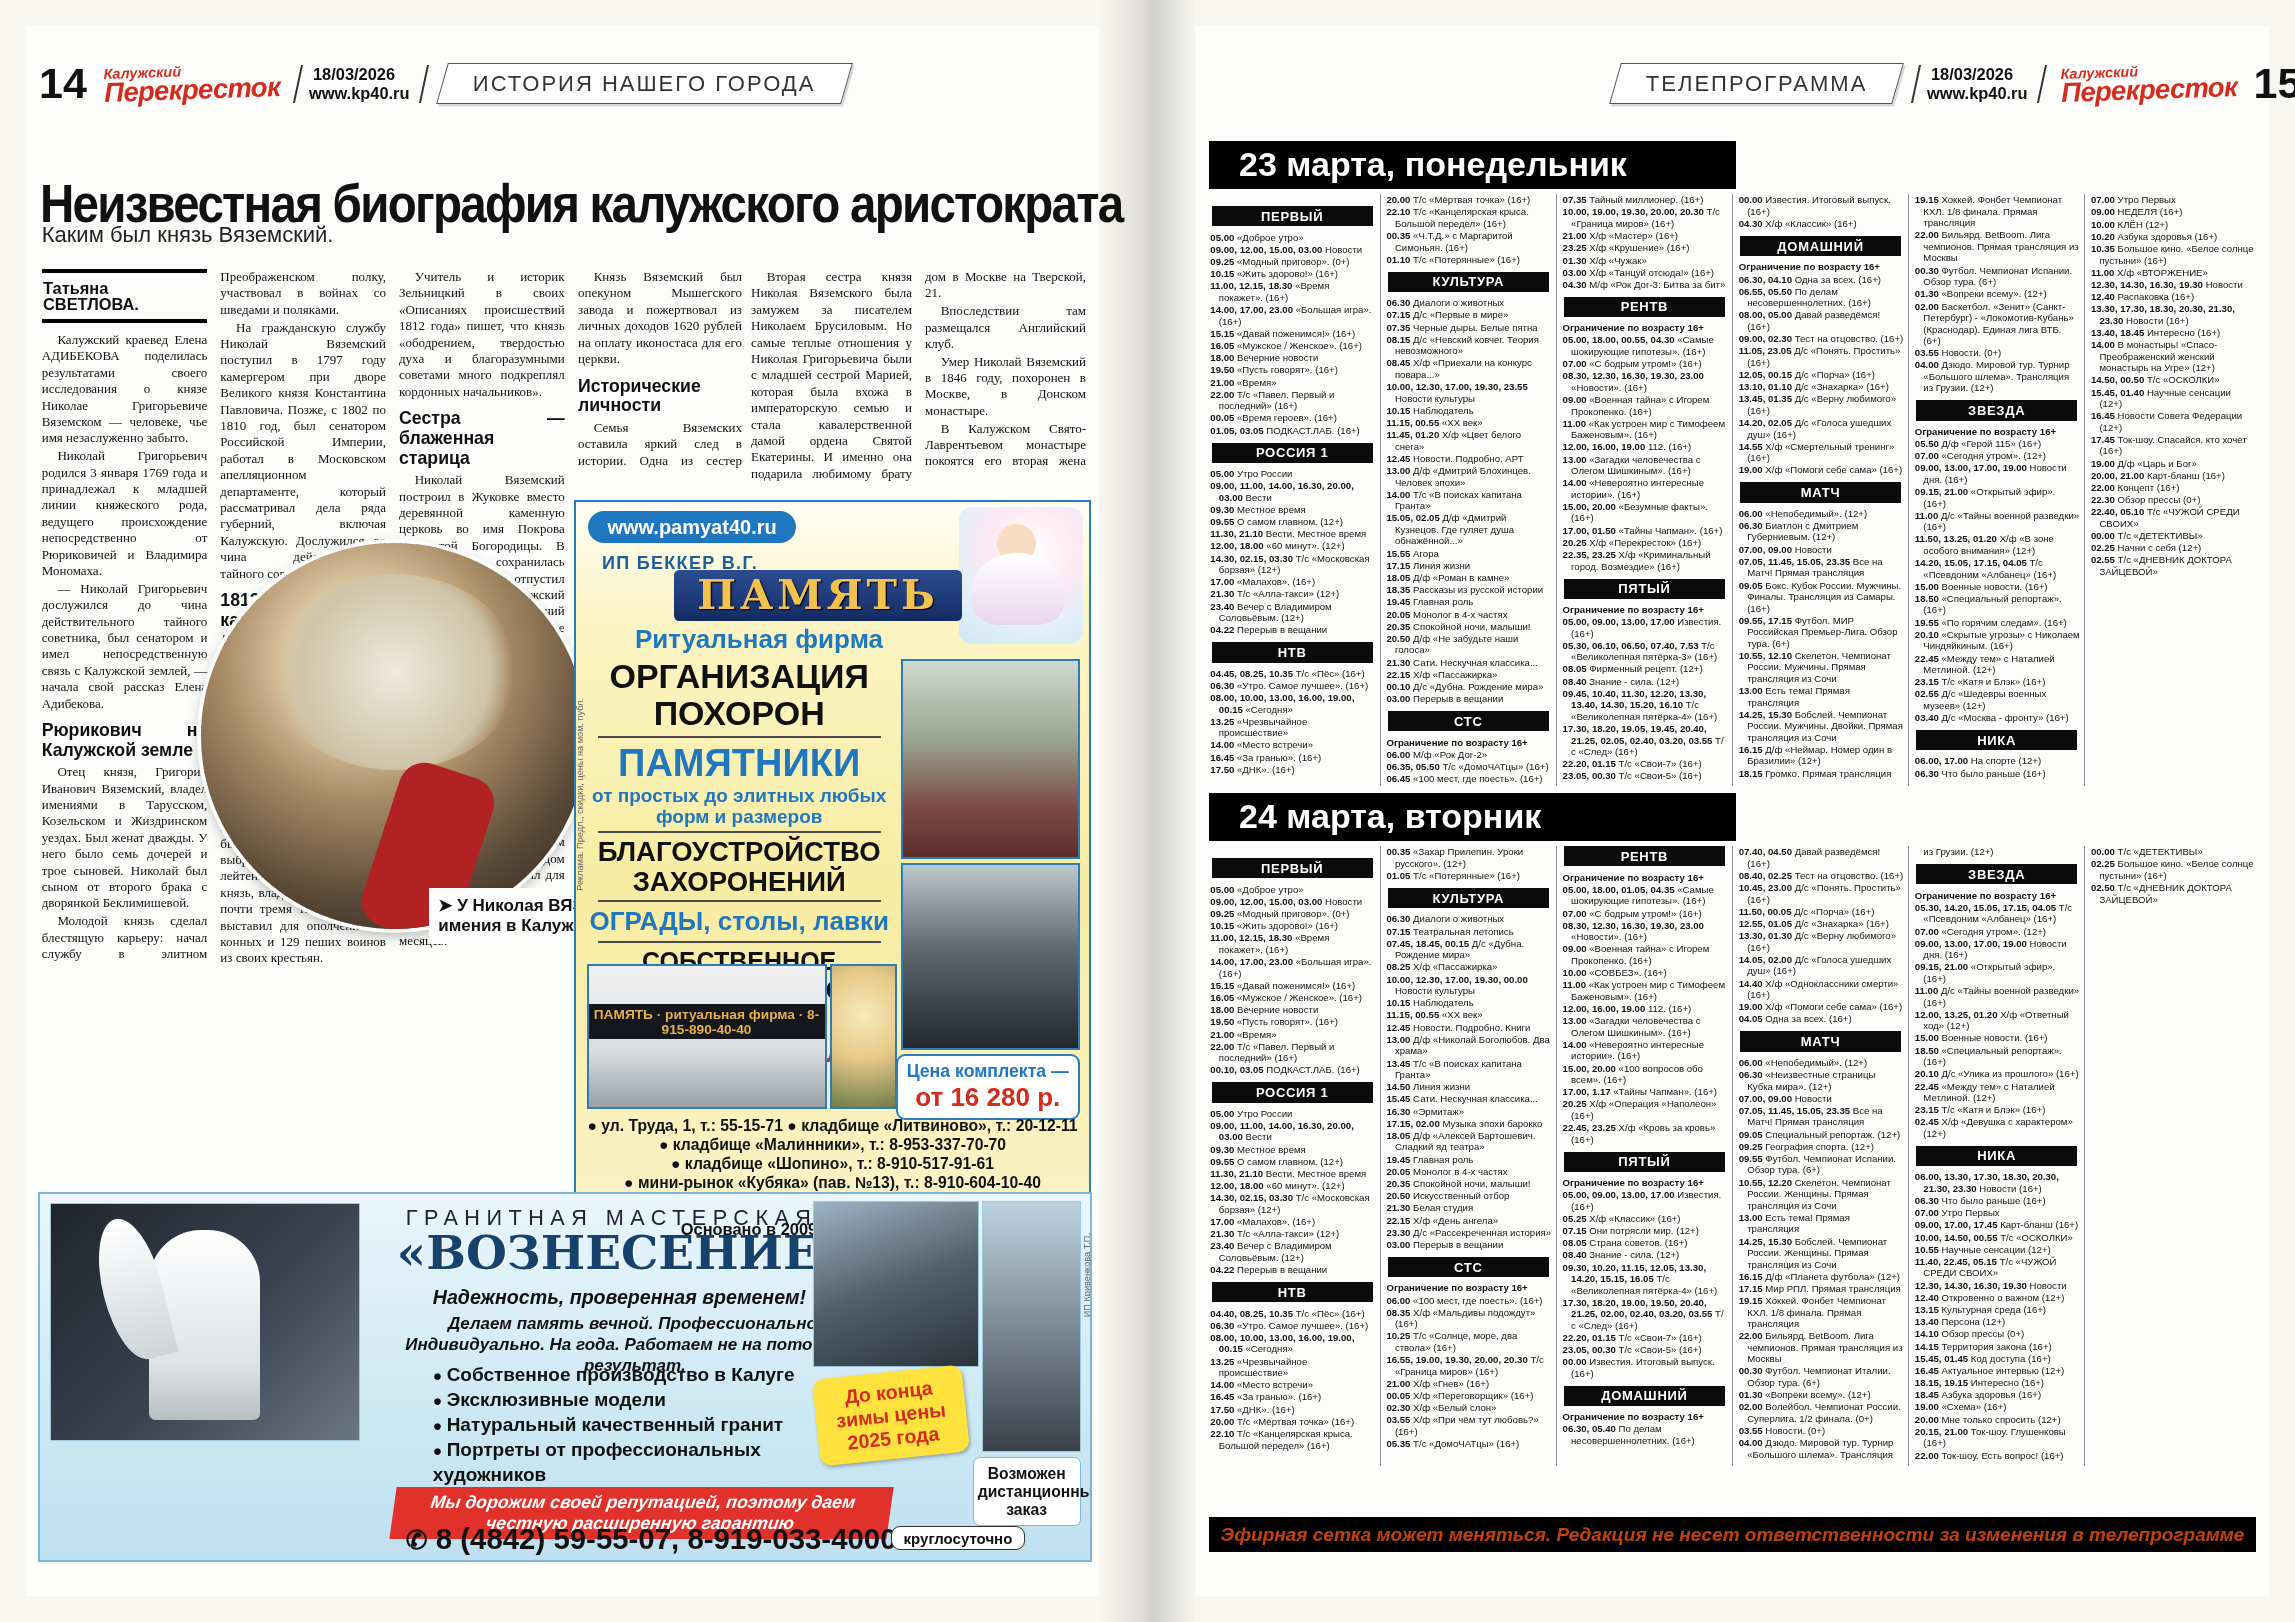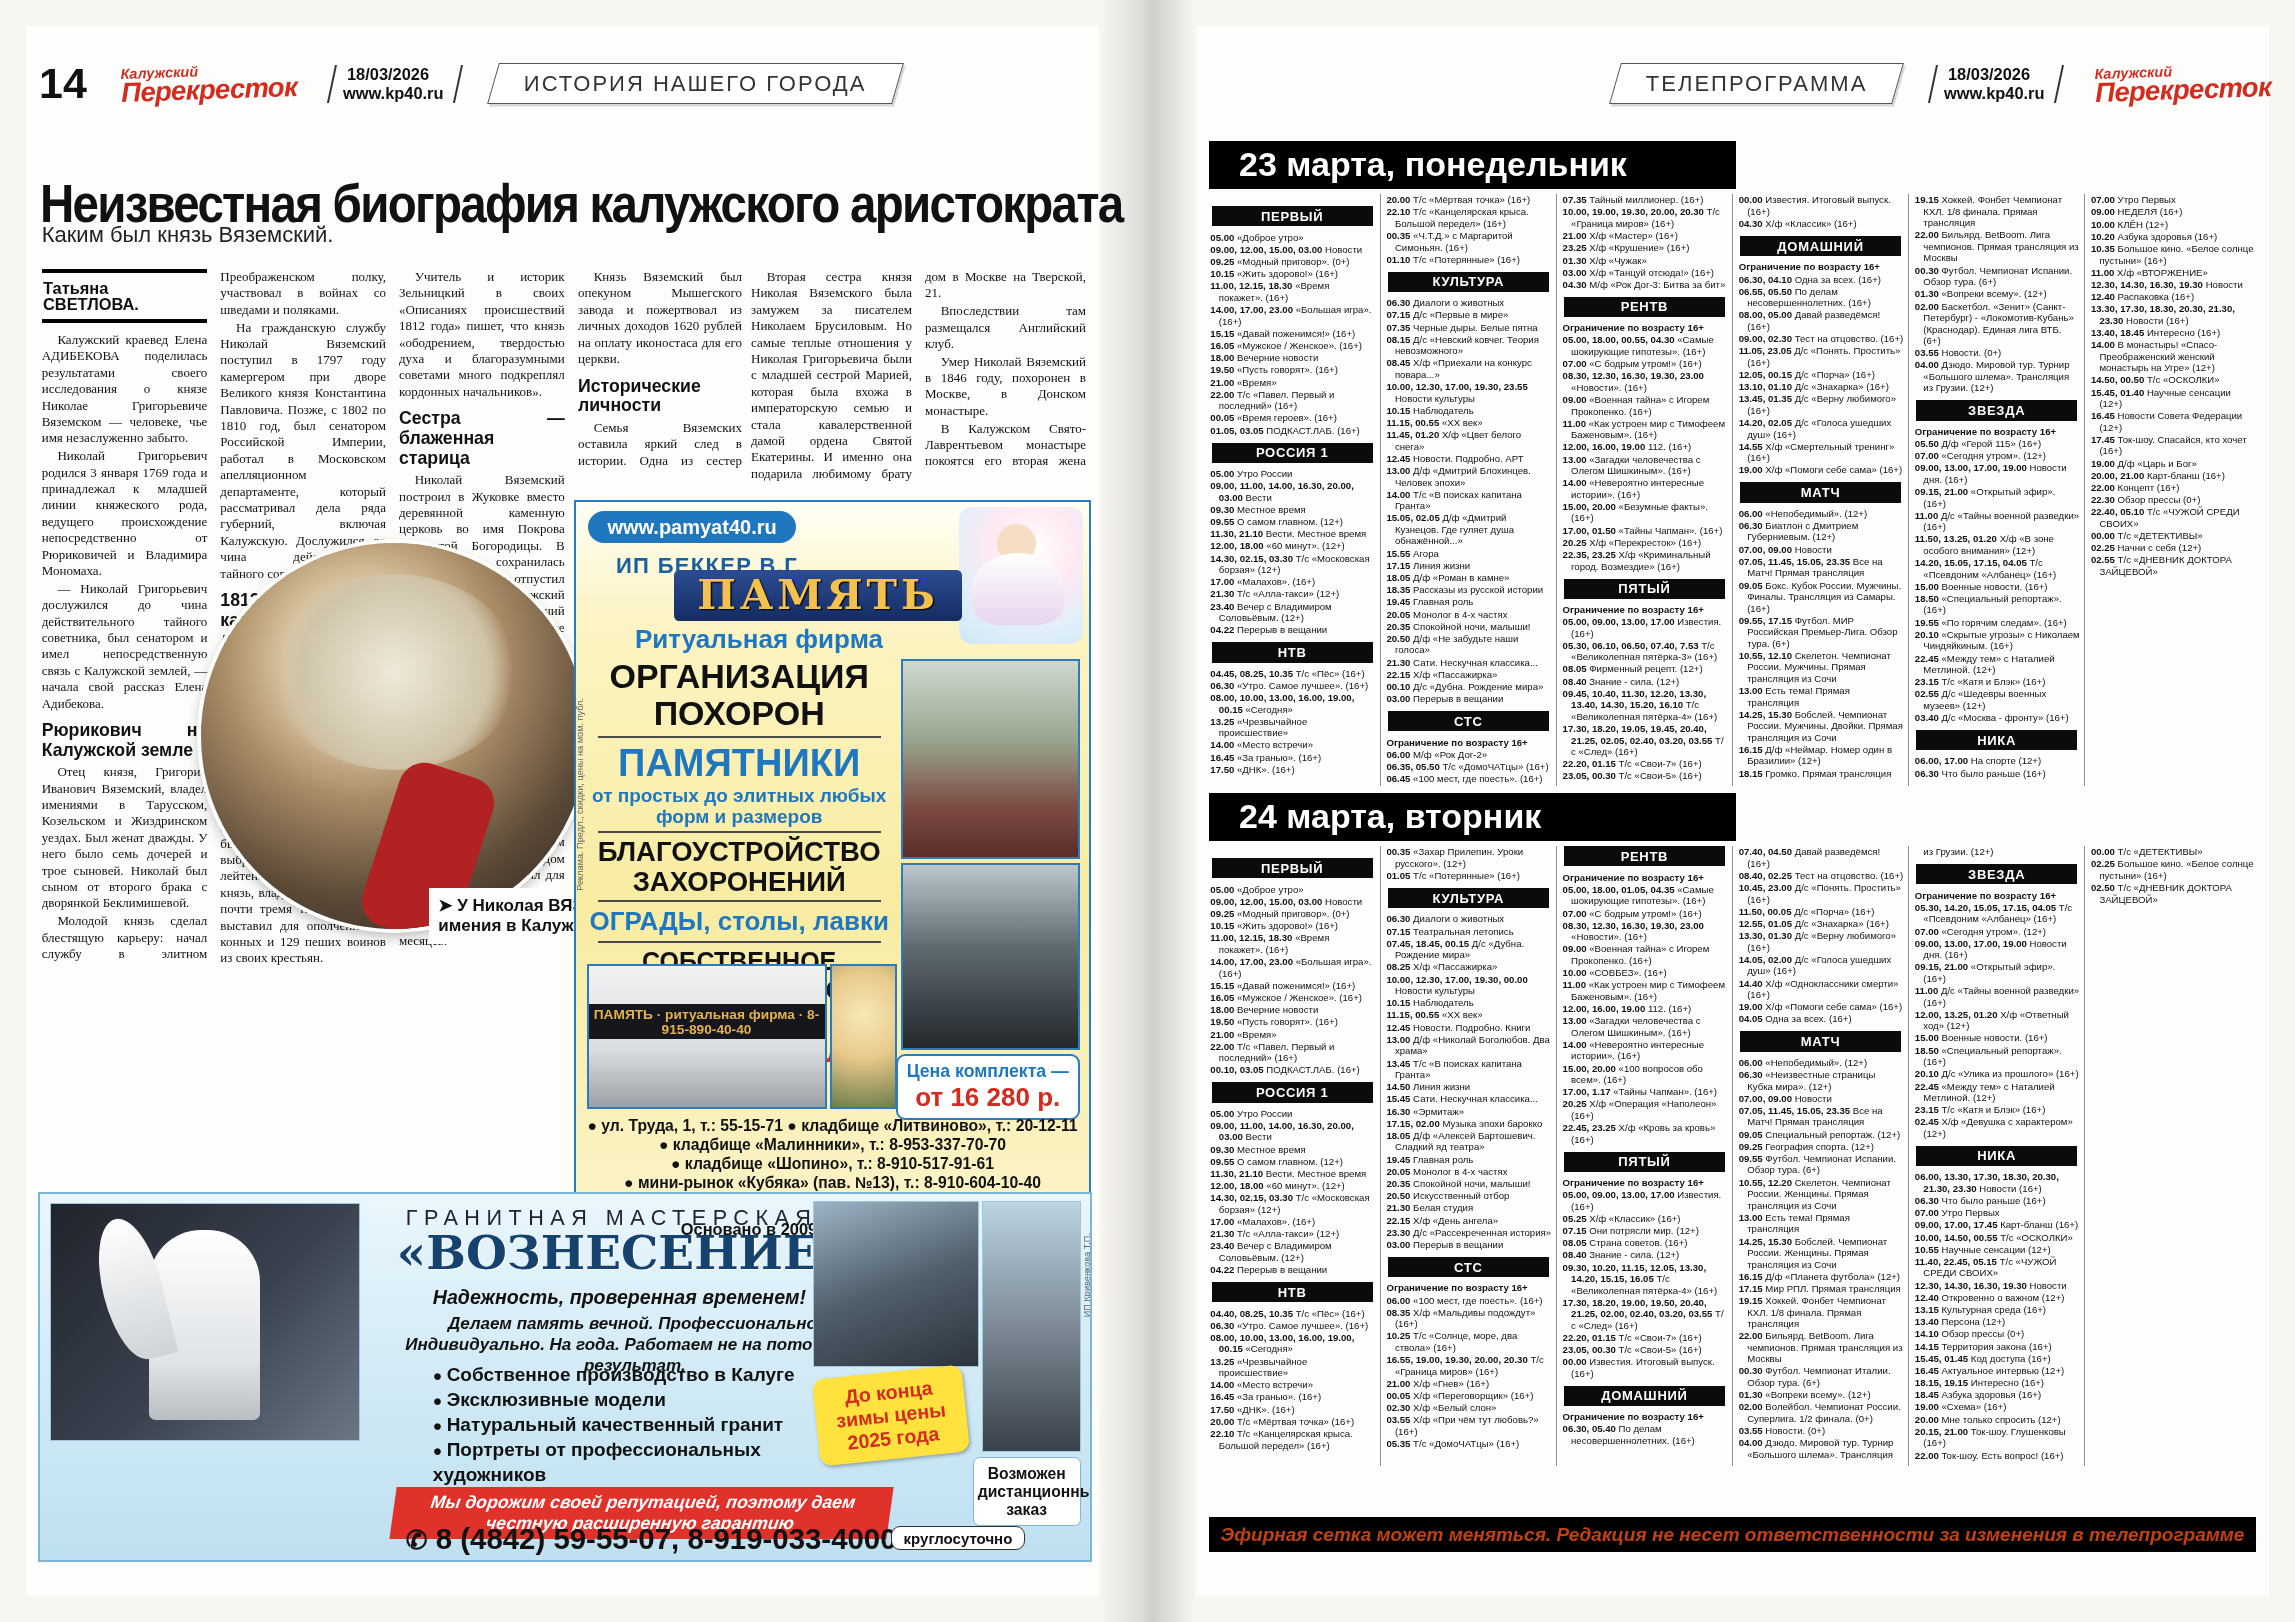--- a/index.html
+++ b/index.html
@@ -4,21 +4,21 @@
 <style>
   html,body{margin:0;padding:0;background:#e8e6e0;}
   #spread{position:relative;width:2295px;height:1623px;background:#f7f6f1;overflow:hidden;
           font-family:"Liberation Sans",sans-serif;color:#111;}
   .page{position:absolute;top:26px;width:1073px;height:1570px;background:#fdfdfb;}
   #pageL{left:26px;}
   #pageR{left:1196px;}
   #gutter{position:absolute;left:1099px;top:0;width:97px;height:1623px;
           background:linear-gradient(90deg,rgba(0,0,0,0) 0%,rgba(0,0,0,.10) 45%,rgba(0,0,0,.16) 55%,rgba(0,0,0,0) 100%);}
   
-  .pg-head{position:absolute;left:13px;right:13px;top:18.3px;height:79px;display:flex;align-items:center;gap:34px;}
+  .pg-head{position:absolute;left:13px;right:13px;top:18.3px;height:79px;display:flex;align-items:center;gap:17px;}
   .pg-num{font-size:43px;font-weight:900;}
   .logo{line-height:.9;transform:rotate(-2deg);}
   .logo .l1{display:block;font-size:14.4px;font-style:italic;font-weight:700;color:#d42b1f;}
   .logo .l2{display:block;font-size:27.5px;font-style:italic;font-weight:900;color:#d42b1f;letter-spacing:-0.7px;}
   .datebox{font-weight:700;font-size:16.4px;line-height:1.15;padding:0 11.8px;border-left:2.6px solid #333;border-right:2.6px solid #333;transform:skewX(-12deg);}
   .datebox>span{display:block;transform:skewX(12deg);}
   .secban{border:1.3px solid #555;box-shadow:2.6px 2.6px 0 rgba(0,0,0,.15);padding:6.5px 30px;transform:skewX(-16deg);background:#fff;}
   .secban>span{display:block;transform:skewX(16deg);font-size:22px;letter-spacing:2px;color:#333;font-weight:500;}
   
   #headline{position:absolute;left:14.4px;top:110px;width:1047px;font-size:54px;font-weight:900;letter-spacing:-2px;
@@ -37,21 +37,21 @@
             box-shadow:0 0 0 3.9px #fdfdfb,0 5.2px 14.4px rgba(0,0,0,.35);overflow:hidden;}
   #portrait .sash{position:absolute;left:46%;top:58%;width:98px;height:170px;background:#b22222;transform:rotate(18deg);border-radius:26px;}
   #portrait .hair{position:absolute;left:18%;top:8%;width:249px;height:196px;background:radial-gradient(circle,#efe9da 0%,#cfc4a9 60%,rgba(0,0,0,0) 75%);border-radius:50%;}
   #caption{position:absolute;left:403px;top:862px;width:281px;z-index:4;background:#fdfdfb;padding:7.9px 9.2px;
            font-weight:800;font-size:17px;line-height:20px;}
   
   #adP{position:absolute;left:548px;top:474px;width:513px;height:720px;border:2.6px solid #2b7bbd;
        background:linear-gradient(180deg,#fffef5 0%,#fcf4c4 16%,#f8eca2 55%,#fbf3c8 100%);overflow:hidden;z-index:5;}
   #adP .urlbar{position:absolute;left:11.8px;top:9.2px;background:#1f77c0;color:#fff;font-weight:800;font-size:20px;
                padding:4.6px 19.6px;border-radius:19.6px;}
-  #adP .owner{position:absolute;left:40px;top:51px;color:#1a5fa0;font-weight:800;font-size:22px;letter-spacing:1.3px;}
+  #adP .owner{position:absolute;left:26px;top:51px;color:#1a5fa0;font-weight:800;font-size:18px;letter-spacing:1.3px;}
   #adP .brand{position:absolute;left:98px;top:68px;width:275px;text-align:center;background:linear-gradient(180deg,#2c4d92,#142c63);
               color:#f3c14d;font-family:"DejaVu Serif",serif;font-weight:700;font-size:41px;letter-spacing:3.9px;
               padding:1.3px 6.5px;border-radius:5.2px;text-shadow:1.3px 1.3px 1.3px #000;}
   #adP .angel{position:absolute;right:6.5px;top:5.2px;width:124px;height:137px;border-radius:13px;
               background:radial-gradient(circle at 60% 30%,#fff 0%,#ffe9f2 35%,#dfeffa 70%,#cfe6f5 100%);}
   #adP .angel:before{content:"";position:absolute;left:38px;top:17px;width:39px;height:39px;border-radius:50%;background:#f7dec2;}
   #adP .angel:after{content:"";position:absolute;left:13px;top:46px;width:92px;height:72px;border-radius:50% 50% 30% 30%;
                     background:linear-gradient(180deg,#ffffff,#e8d4ee);}
   #adP .sub{position:absolute;left:0;top:122px;width:366px;text-align:center;color:#1f77c0;font-weight:800;font-size:26px;}
   .adp-txt{position:absolute;left:9.2px;width:308px;text-align:center;}

